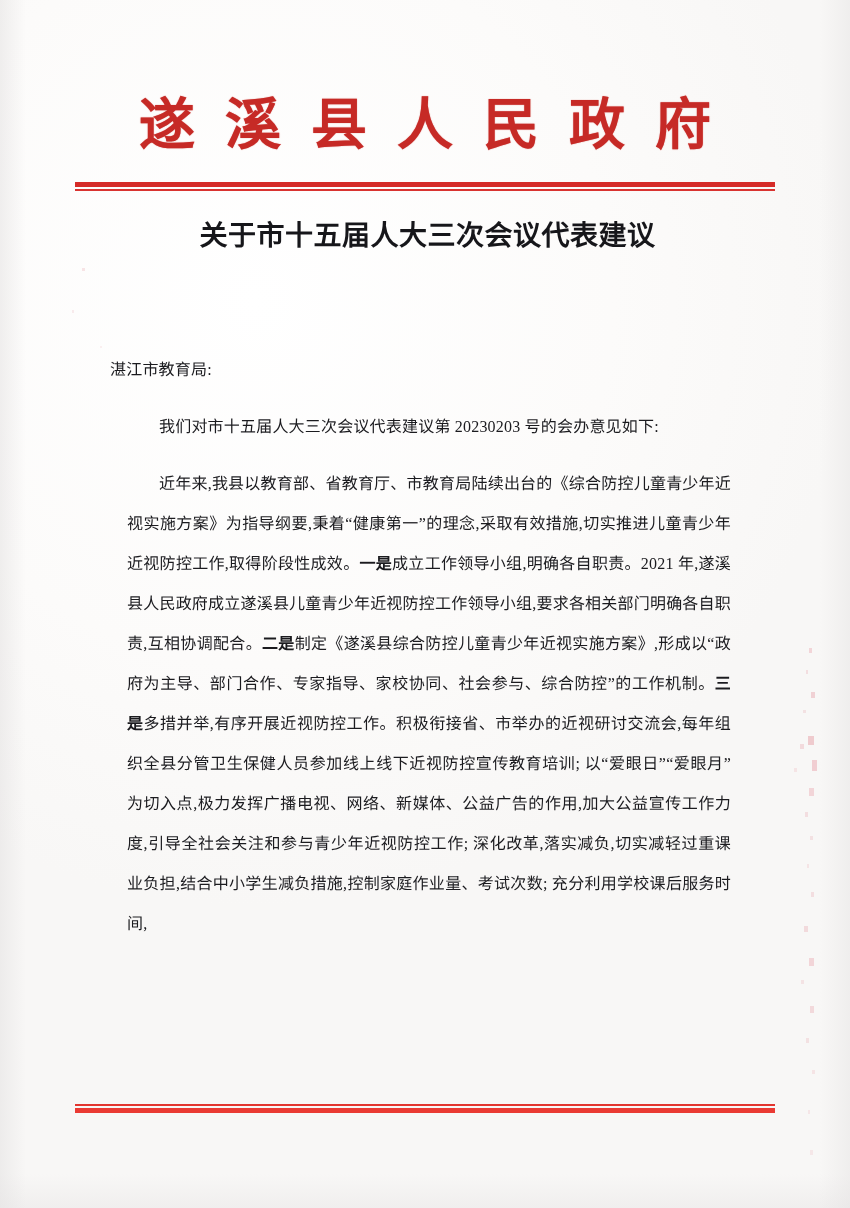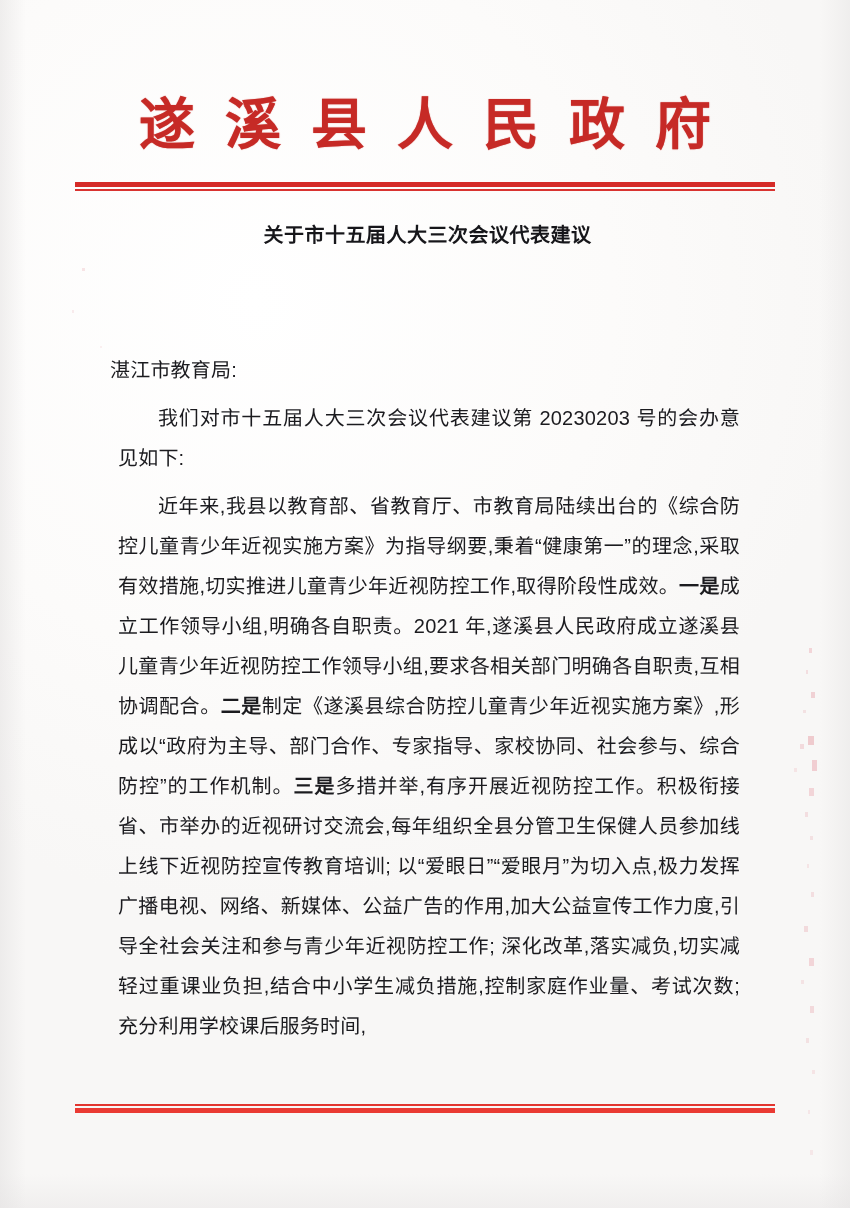--- a/index.html
+++ b/index.html
@@ -101,46 +101,46 @@
   
   .doc-title {
     position: absolute;
     left: 110px;
     right: 105px;
     top: 214px;
     text-align: center;
     color: #16161a;
     font-family: "DejaVu Serif", "Liberation Serif", serif;
     font-weight: 700;
-    font-size: 20px;
+    font-size: 28px;
     line-height: 43px;
     letter-spacing: .5px;
   }
   .doc-title .line { display: block; white-space: nowrap; }
 
   
   .body-block {
     position: absolute;
     left: 110px;
     width: 638px;
     top: 350px;
     color: #1b1b1f;
-    font-family: Liberation Sans, sans-serif;
-    font-size: 20px;
+    font-family: Liberation Serif, serif;
+    font-size: 16px;
     line-height: 40px;
     letter-spacing: .2px;
     text-align: justify;
     text-justify: inter-character;
   }
   .recipient {
     margin: 0;
     white-space: nowrap;
   }
   .para {
-    margin: 8px;
+    margin: 17px;
     text-indent: 2em;
   }
   .emph { font-weight: 700; }
 
   
   .body-block, .doc-title { -webkit-font-smoothing: antialiased; }
 </style>
 </head>
 <body>
 

